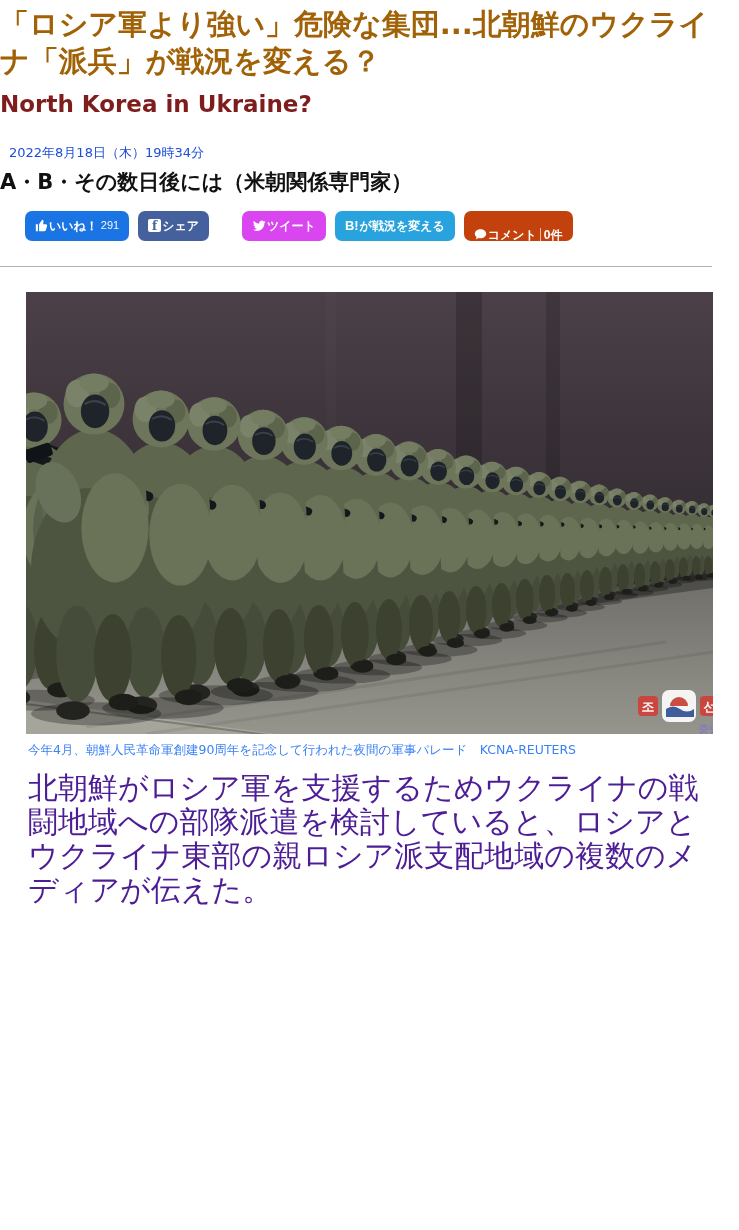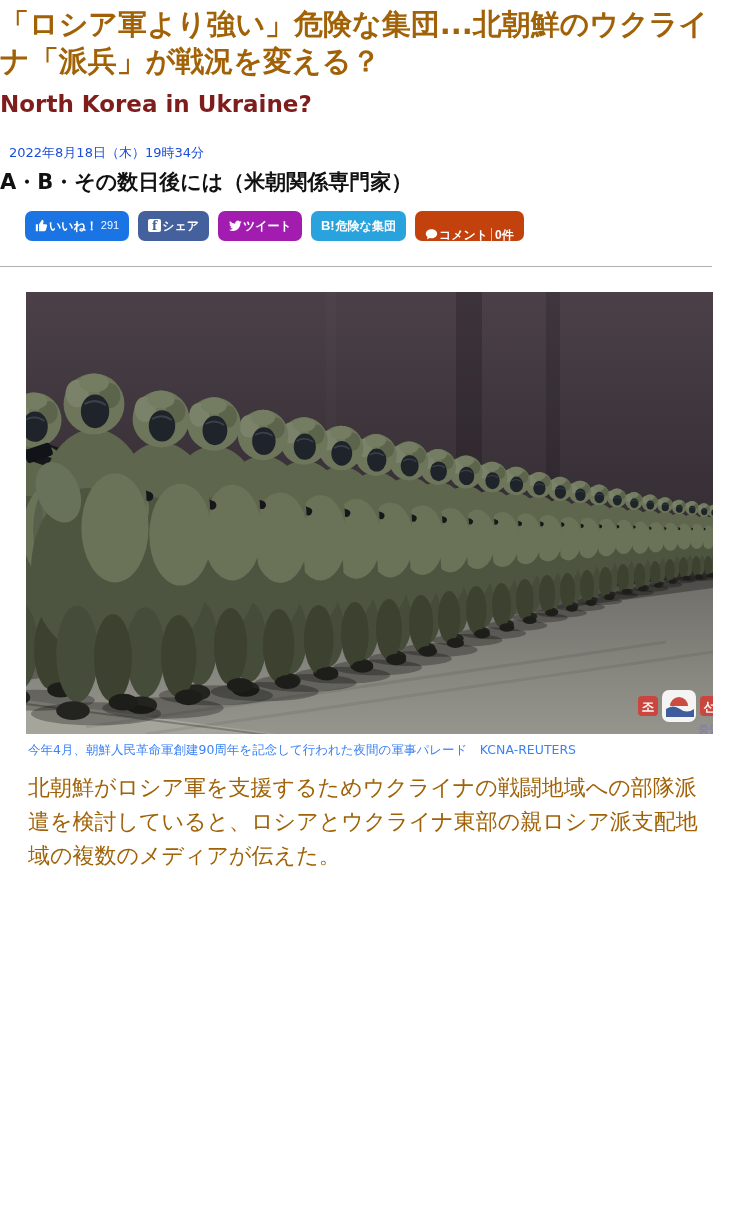--- a/index.html
+++ b/index.html
@@ -26,35 +26,35 @@
   }
   .btn svg{display:block;}
   .btn-like{background:#1b74e4;}
   .btn-like .count{font-weight:400;font-size:11px;opacity:.95;margin-left:2px;}
   .btn-share{background:#44619d;}
   .fb-sq{
     width:13px;height:13px;background:#fff;border-radius:2px;color:#44619d;
     font-weight:700;font-size:12px;display:inline-flex;align-items:center;
     justify-content:center;font-family:"DejaVu Serif","Liberation Serif",serif;
   }
-  .btn-tweet{background:#a21caf;}
+  .btn-tweet{background:#d946ef;margin-left:24px;}
   .btn-bm{background:#28a3de;}
   .bm-b{font-weight:800;font-size:13px;letter-spacing:0;}
   .btn-comment{background:#c2410c;align-items:flex-end;}
   .cm-div{width:1px;height:13px;background:rgba(255,255,255,.65);margin:0 2px;}
   .btn-comment .count{font-weight:700;font-size:12px;}
 
   .divider{margin:29px 0 0 0;border:0;border-top:1px solid #b0b0b0;width:712px;}
 
   .figure{margin:25px 0 0 26px;width:687px;}
   .figure svg{display:block;}
   .caption{margin:8px 0 0 2px;font-size:12.5px;line-height:15px;color:#3b82f6;}
 
   .lead{margin:34px 22px 0 28px;font-size:23px;font-weight:700;line-height:33px;color:#1b1b1b;}
-  .para{font-size:22px;line-height:34px;color:#a16207;margin:14px 22px 0 28px;}
+  .para{font-size:30px;line-height:34px;color:#4c1d95;margin:14px 22px 0 28px;}
   .para.p2{margin-top:20px;}
 </style>
 </head>
 <body>
 
 <div>
 
   <h1 class="title">「ロシア軍より強い」危険な集団...北朝鮮のウクライナ「派兵」が戦況を変える？</h1>
 
   <h2 class="subtitle">North Korea in Ukraine?</h2>
@@ -84,21 +84,21 @@
       <span>
         <svg viewBox="0 0 24 24" width="14" height="14">
             <path fill="#fff" d="M23.44 4.83c-.8.37-1.66.62-2.56.73a4.47 4.47 0 0 0 1.96-2.47 8.94 8.94 0 0 1-2.83 1.08 4.46 4.46 0 0 0-7.6 4.07A12.65 12.65 0 0 1 3.2 3.6a4.46 4.46 0 0 0 1.38 5.95 4.43 4.43 0 0 1-2.02-.56v.06a4.46 4.46 0 0 0 3.58 4.37 4.47 4.47 0 0 1-2.01.08 4.46 4.46 0 0 0 4.17 3.1A8.95 8.95 0 0 1 1.7 18.4a12.63 12.63 0 0 0 6.84 2c8.2 0 12.7-6.8 12.7-12.7v-.58a9.07 9.07 0 0 0 2.2-2.3z"></path>
           </svg>
       </span>
       <span>ツイート</span>
     </button>
 
     <button class="btn btn-bm">
       <span class="bm-b">B!</span>
-      <span>危険な集団</span>
+      <span>が戦況を変える</span>
     </button>
 
     <button class="btn btn-comment">
       <span>
         <svg viewBox="0 0 16 16" width="13" height="13">
             <path fill="#fff" d="M8 1.5C4.1 1.5 1 4 1 7.1c0 1.6.8 3 2.1 4L2.5 14l3-1.6c.8.2 1.6.3 2.5.3 3.9 0 7-2.5 7-5.6S11.9 1.5 8 1.5z"></path>
           </svg>
       </span>
       <span>コメント</span>
       <span class="cm-div"></span>

